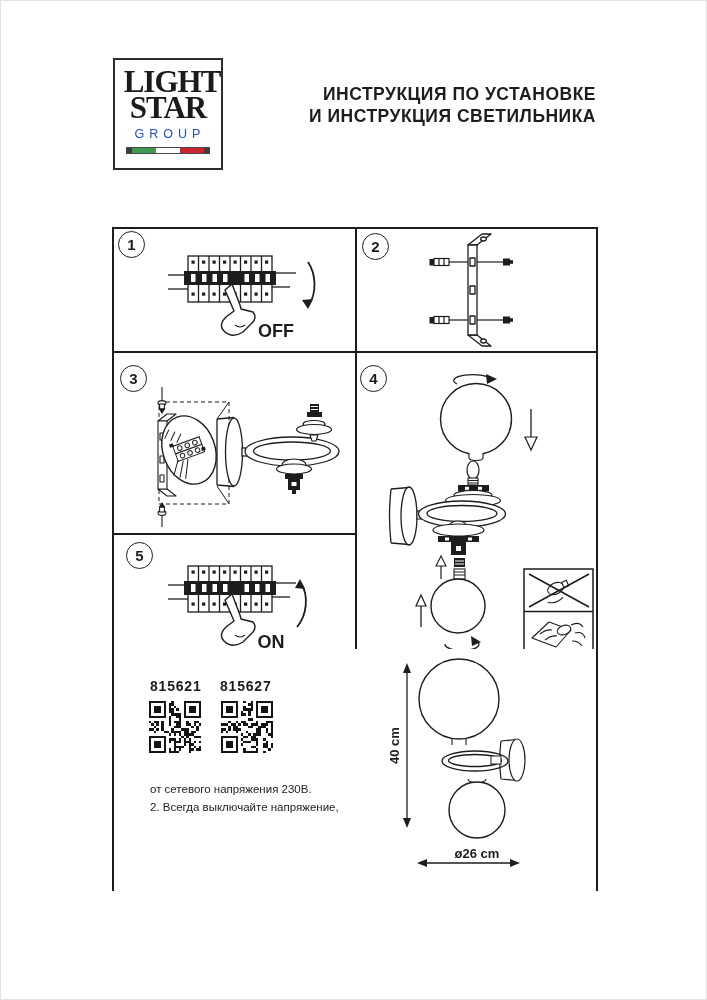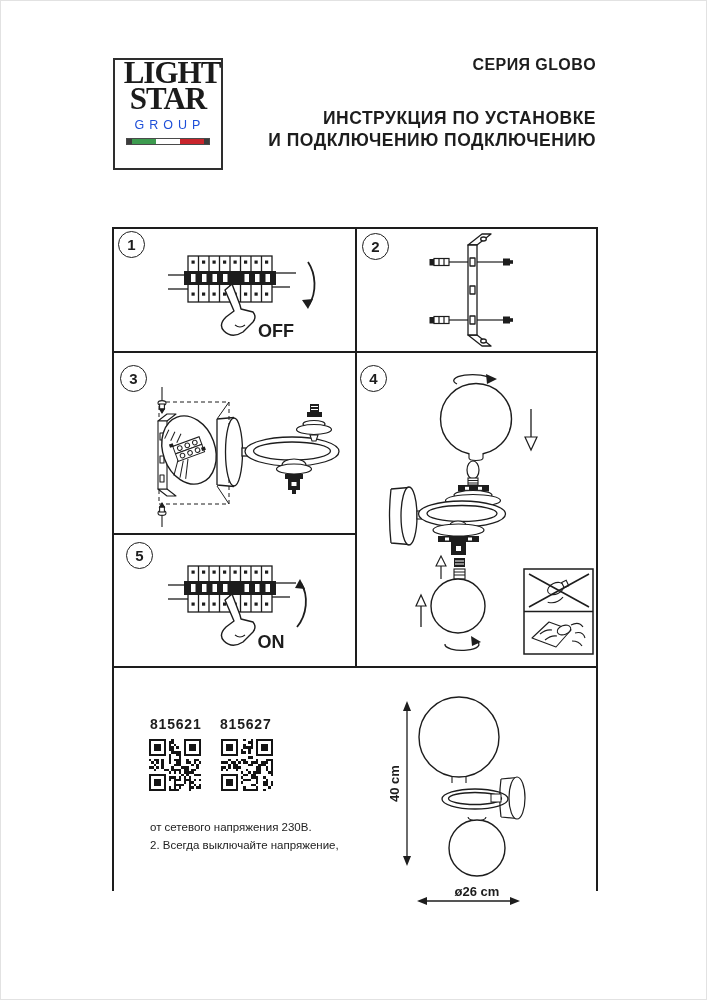--- a/index.html
+++ b/index.html
@@ -4,42 +4,42 @@
 <style>
   html,body{margin:0;padding:0;background:#ffffff;}
   .sheet{position:relative;width:707px;height:1000px;background:#fff;overflow:hidden;
          font-family:"Liberation Sans",sans-serif;color:#1d1d1d;border:1px solid #e2e2e2;box-sizing:border-box;}
   .abs{position:absolute;}
   
   .logo{left:112px;top:57px;width:110px;height:112px;border:2px solid #2e2e2e;box-sizing:border-box;
         text-align:center;background:#fff;}
   .logo-big{font-family:"Liberation Serif",serif;font-weight:bold;font-size:31px;line-height:26px;
             letter-spacing:-1px;color:#1b1b1b;}
-  .logo-big.first{padding-left:8px;}
+  .logo-big.first{margin-top:9px;padding-left:8px;}
   .logo-group{font-size:12.5px;letter-spacing:5px;color:#1d4ed8;margin-top:6px;margin-left:4px;}
   .flag{width:84px;height:7px;margin:6px auto 0;display:flex;border:1px solid #4a4a4a;box-sizing:border-box;}
   .flag span{height:100%;}
   .flag .cap{width:5px;background:#3c3c3c;}
   .flag .g{flex:1;background:#3d9b4f;}
   .flag .w{flex:1;background:#ffffff;}
   .flag .r{flex:1;background:#c9252c;}
   .titles{right:110px;top:52px;text-align:right;}
   .hline1{font-size:16px;font-weight:bold;letter-spacing:.4px;line-height:24px;}
   .htitle{font-size:17.5px;font-weight:bold;letter-spacing:.5px;line-height:22px;margin-top:30px;}
   
   .grid{left:111px;top:226px;width:486px;height:664px;border:2px solid #1d1d1d;box-sizing:border-box;background:#fff;}
   .panel{position:absolute;box-sizing:border-box;background:#fff;}
   .b-r{border-right:2px solid #1d1d1d;}
   .b-b{border-bottom:2px solid #1d1d1d;}
   .p1{left:0;top:0;width:243px;height:124px;}
   .p2{left:243px;top:0;width:239px;height:124px;}
   .p3{left:0;top:124px;width:243px;height:182px;}
   .p4{left:243px;top:124px;width:239px;height:315px;}
   .p5{left:0;top:306px;width:243px;height:133px;}
-  .pbottom{left:0;top:458px;width:482px;height:273px;text-decoration:underline;}
+  .pbottom{left:0;top:420px;width:482px;height:273px;text-decoration:underline;}
   .badge{position:absolute;width:27px;height:27px;border:1.6px solid #1d1d1d;border-radius:50%;
          display:flex;align-items:center;justify-content:center;font-size:15px;font-weight:bold;
          background:#fff;box-sizing:border-box;z-index:3;}
   .panel svg{position:absolute;left:0;top:0;width:100%;height:100%;}
   text{font-family:"Liberation Sans",sans-serif;fill:#1d1d1d;}
   
   .article-no{position:absolute;font-size:14px;font-weight:bold;letter-spacing:.8px;}
   .qr{position:absolute;width:52px;height:52px;}
   .qr svg{width:100%;height:100%;display:block;}
   .notes{position:absolute;left:36px;top:132px;font-size:11.5px;line-height:17.5px;color:#222;}
@@ -56,23 +56,22 @@
     <div class="flag">
       <span class="cap"></span>
         <span class="g"></span>
         <span class="w"></span>
         <span class="r"></span>
         <span class="cap"></span>
     </div>
   </div>
 
   <div class="abs titles">
-    <div class="hline1">СЕРИЯ GLOBO</div>
     <div class="htitle">ИНСТРУКЦИЯ ПО УСТАНОВКЕ</div>
-    <div class="htitle" style="margin-top:0;">И ПОДКЛЮЧЕНИЮ ПОДКЛЮЧЕНИЮ</div>
+    <div class="htitle" style="margin-top:0;">И ИНСТРУКЦИЯ СВЕТИЛЬНИКА</div>
   </div>
 
   <div class="abs grid">
 
     <div class="panel p1 b-r b-b">
       <div class="badge" style="left:4px;top:2px;">
           <span>1</span>
         </div>
       <svg viewBox="0 0 241 122">
         <g stroke="#1d1d1d" fill="none" stroke-width="1.3">

